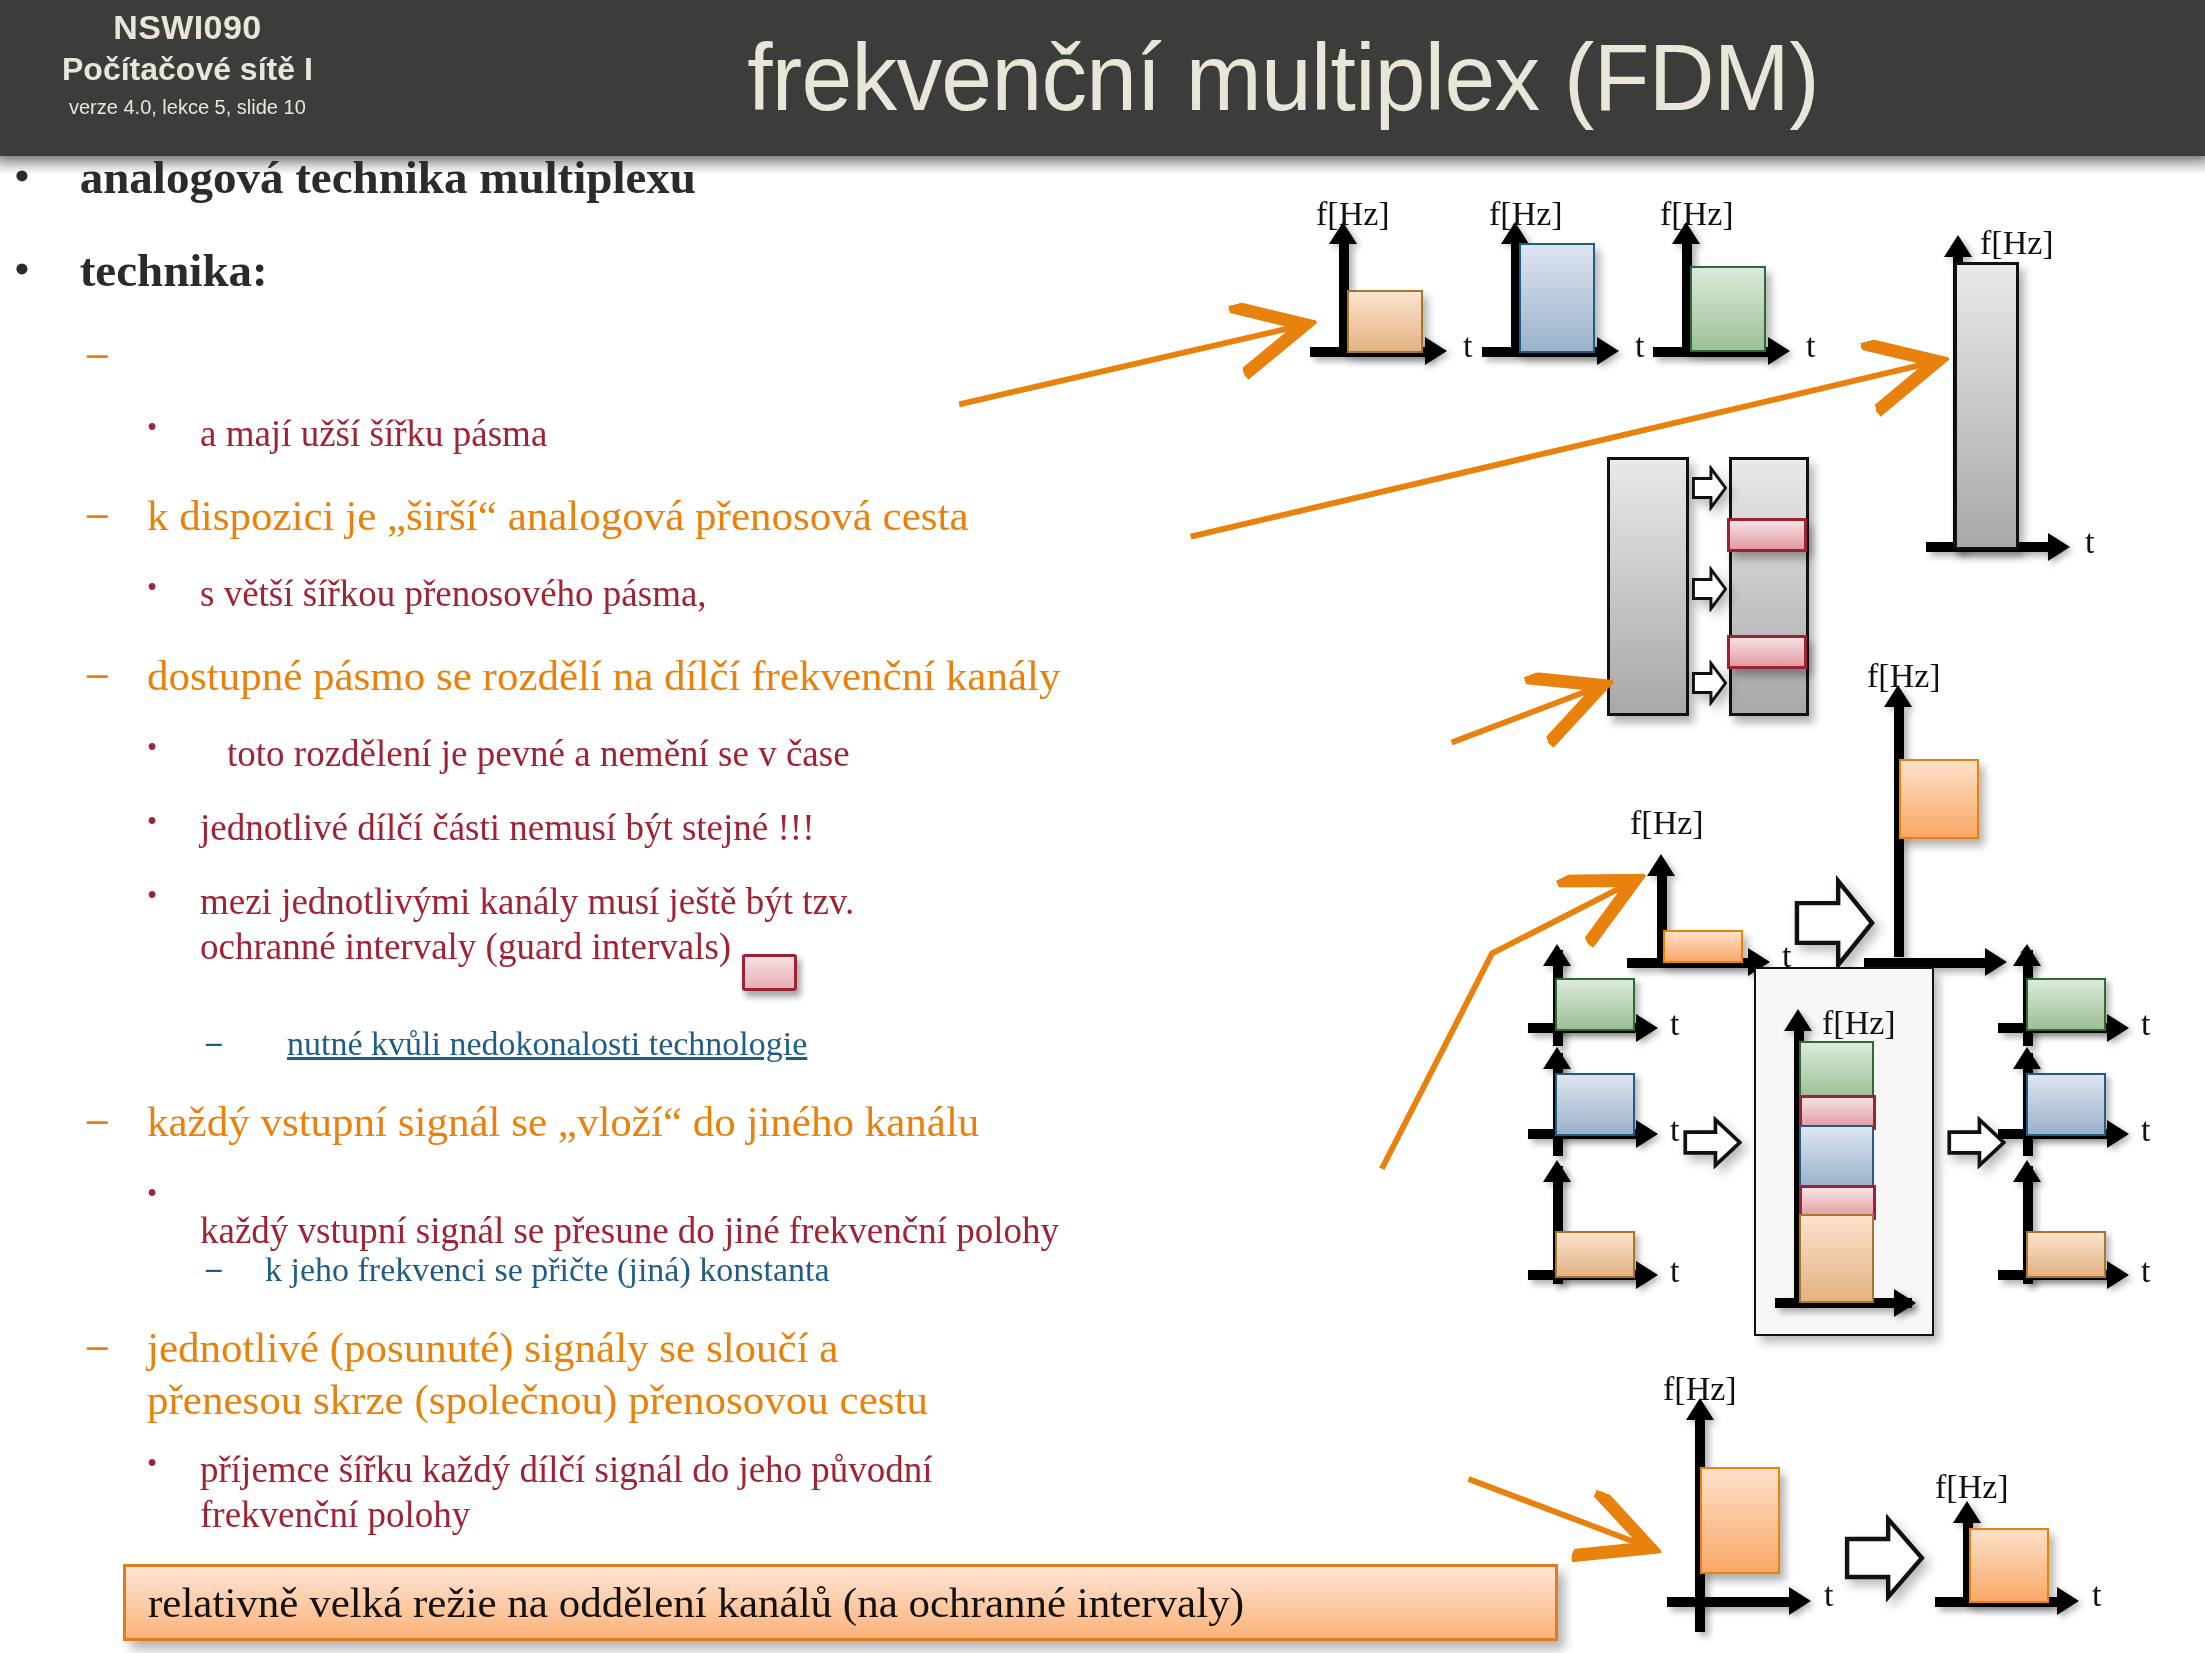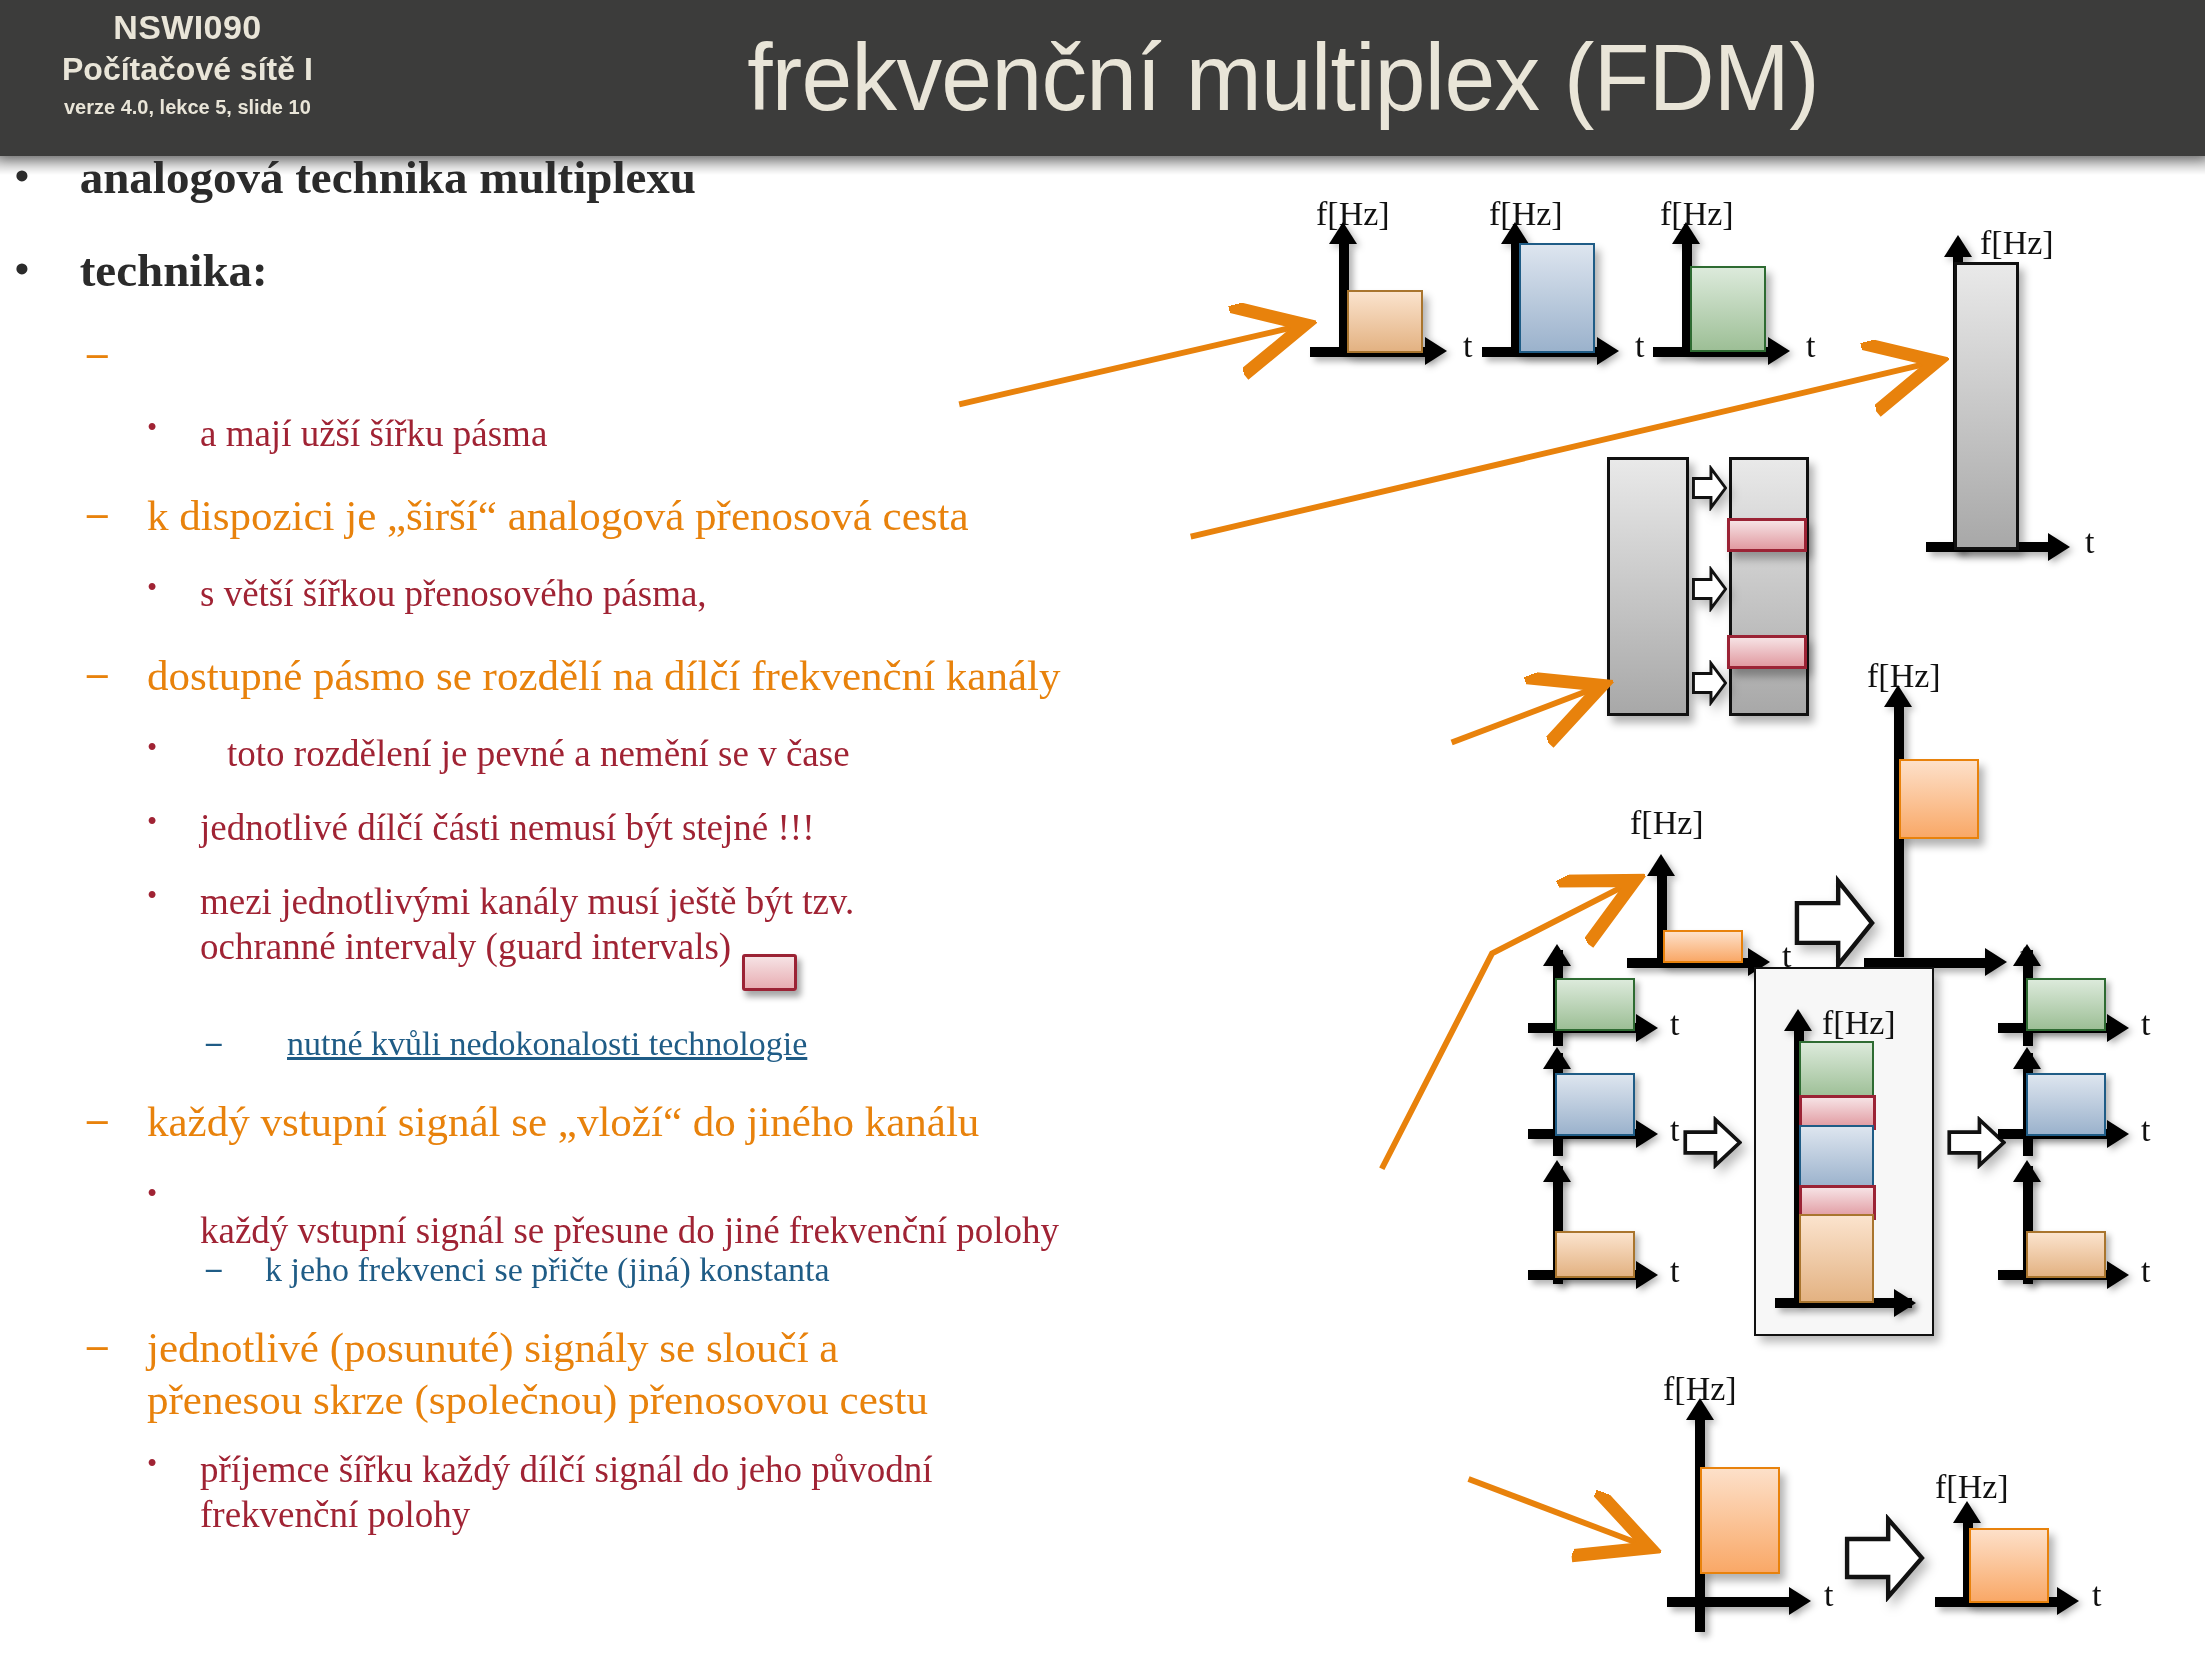--- a/index.html
+++ b/index.html
@@ -22,21 +22,21 @@
     content:"";position:absolute;left:0;top:156px;width:2205px;height:19px;
     background:linear-gradient(180deg,rgba(0,0,0,.30),rgba(0,0,0,0));
   }
   .hdr-left{
     position:absolute;left:7.4px;top:4.4px;width:360px;height:146px;
     text-align:center;color:#e9e5d8;
     font-family:"Liberation Sans", sans-serif;
   }
   .hdr-code{font-size:34px;font-weight:bold;letter-spacing:0.4px;line-height:1.0;margin-top:5.9px;}
   .hdr-name{font-size:32px;font-weight:bold;line-height:1.0;margin-top:8.8px;}
-  .hdr-ver{font-size:20px;font-weight:bold;line-height:1.0;margin-top:11.8px;}
+  .hdr-ver{font-size:20px;font-weight:normal;line-height:1.0;margin-top:11.8px;}
   .hdr-title{
     position:absolute;left:368px;top:0;width:1830px;height:156px;
     display:flex;align-items:center;justify-content:center;
     color:#e9e5d8;
     font-family:"Liberation Sans", sans-serif;
     font-size:94px;font-weight:normal;
     letter-spacing:-0.7px;
     white-space:nowrap;
     transform:scaleX(.97);
   }
@@ -207,20 +207,23 @@
       <span class="txt" style="margin-left:60px;display:block;">jednotlivé (posunuté) signály se sloučí  a přenesou skrze (společnou) přenosovou cestu</span>
     </div>
 
     <div class="li lvl3 wrapline" style="left:147px;top:1291px;width:809px;white-space:normal;line-height:1.22;">
       <span class="mark" style="left:0;top:-1.5px;">•</span>
       <span class="txt" style="margin-left:53px;display:block;">příjemce šířku každý dílčí signál do jeho původní frekvenční polohy</span>
     </div>
 
   </div>
 
+  <div class="callout">
+    <span>relativně velká režie na oddělení kanálů (na ochranné intervaly)</span>
+  </div>
 
   <div class="dg">
     <div class="lbl-f" style="left:1316px;top:197px;">f[Hz]</div>
     <div class="axis-v" style="left:1339px;top:243px;height:109px;"></div>
     <div class="arrow-up" style="left:1329px;top:222px;"></div>
     <div class="axis-h" style="left:1310px;top:347px;width:118px;"></div>
     <div class="arrow-right" style="left:1425px;top:337px;"></div>
     <div class="bar orange" style="left:1347px;top:290px;width:72px;height:59px;"></div>
     <div class="lbl-t" style="left:1463px;top:329px;">t</div>
   </div>

